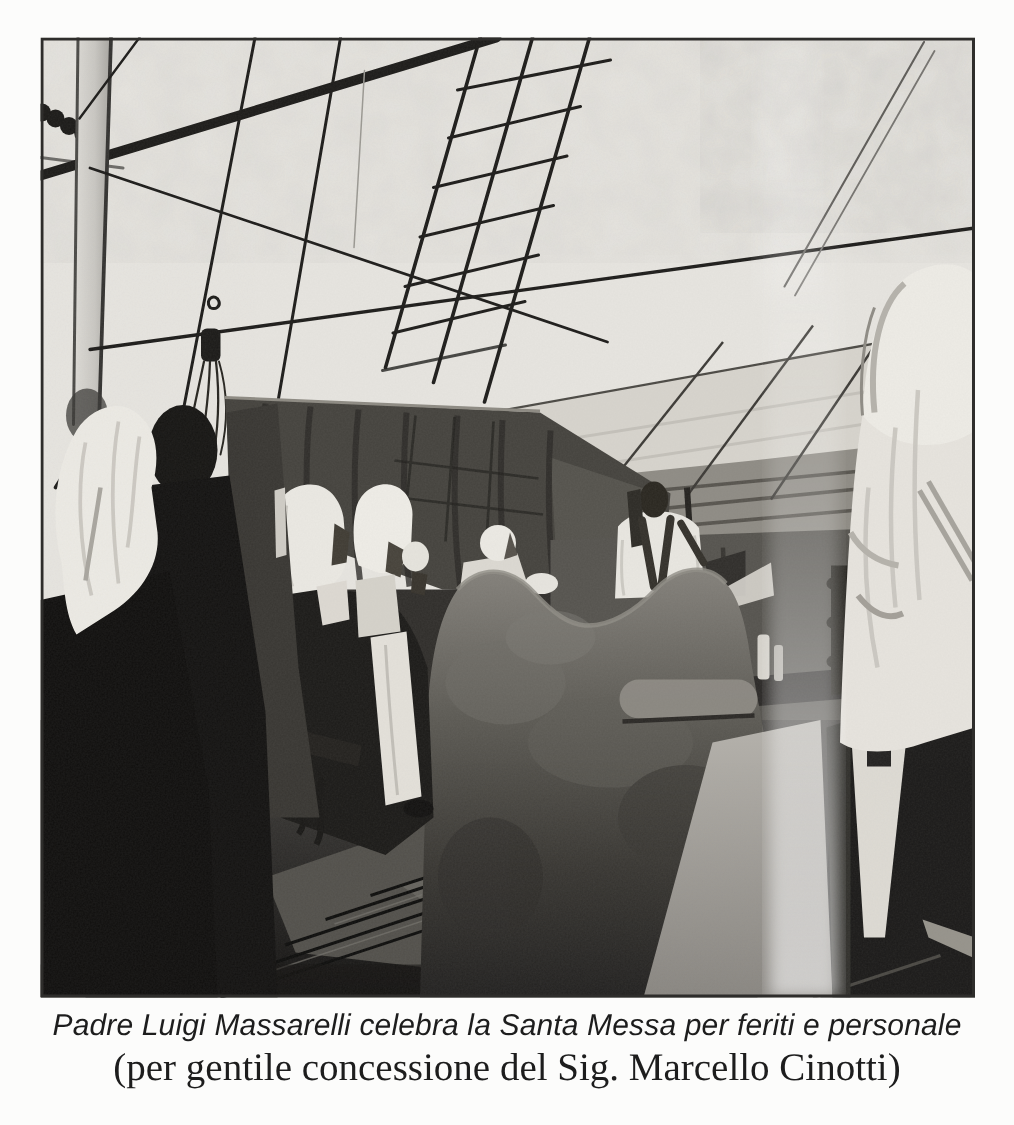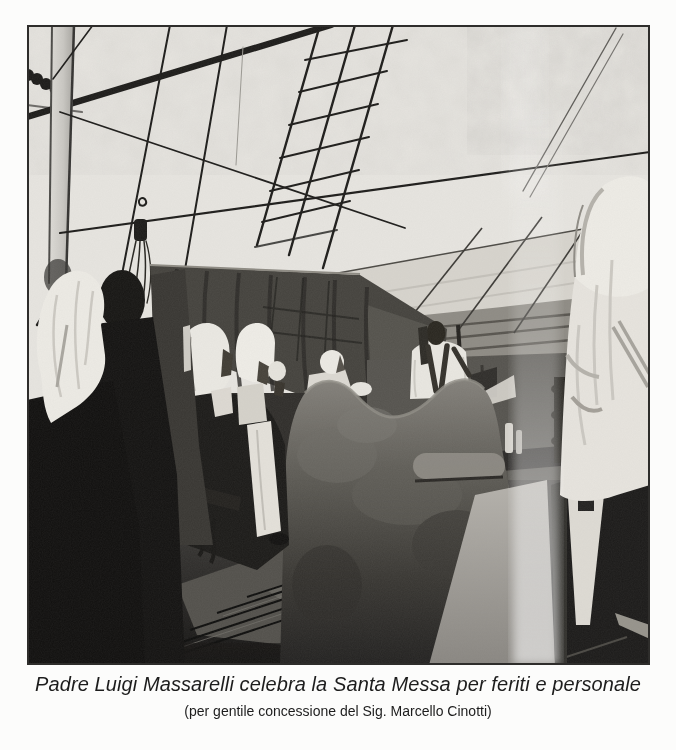--- a/index.html
+++ b/index.html
@@ -16,21 +16,21 @@
   .photo-wrap svg{display:block;width:623px;height:640px;}
   .caption{
     position:absolute;left:0;top:671px;width:676px;
     text-align:center;color:#1d1d1d;
   }
   .caption .l1{
     font-style:italic;font-size:20px;line-height:27px;margin:0;
     letter-spacing:0.1px;
   }
   .caption .l2{
-    font-style:normal;font-size:14px;line-height:27px;margin:0;
+    font-style:normal;font-size:26px;line-height:27px;margin:0;font-family:Liberation Serif, serif;
   }
 </style>
 </head>
 <body>
 
 <div class="photo-wrap" role="img" aria-label="Black-and-white photograph taken on the deck of a ship: nuns and nurses in white veils stand and sit among masts, shrouds and rope ladders; a priest in white vestments celebrates Mass behind a large covered altar under canvas awnings, with a wooden plank deck in the foreground.">
 <svg viewBox="0 0 623 640" xmlns="http://www.w3.org/2000/svg">
   <defs>
     <linearGradient id="mastGrad" x1="0" y1="0" x2="1" y2="0">
       <stop offset="0" stop-color="#dedcd7"></stop>

